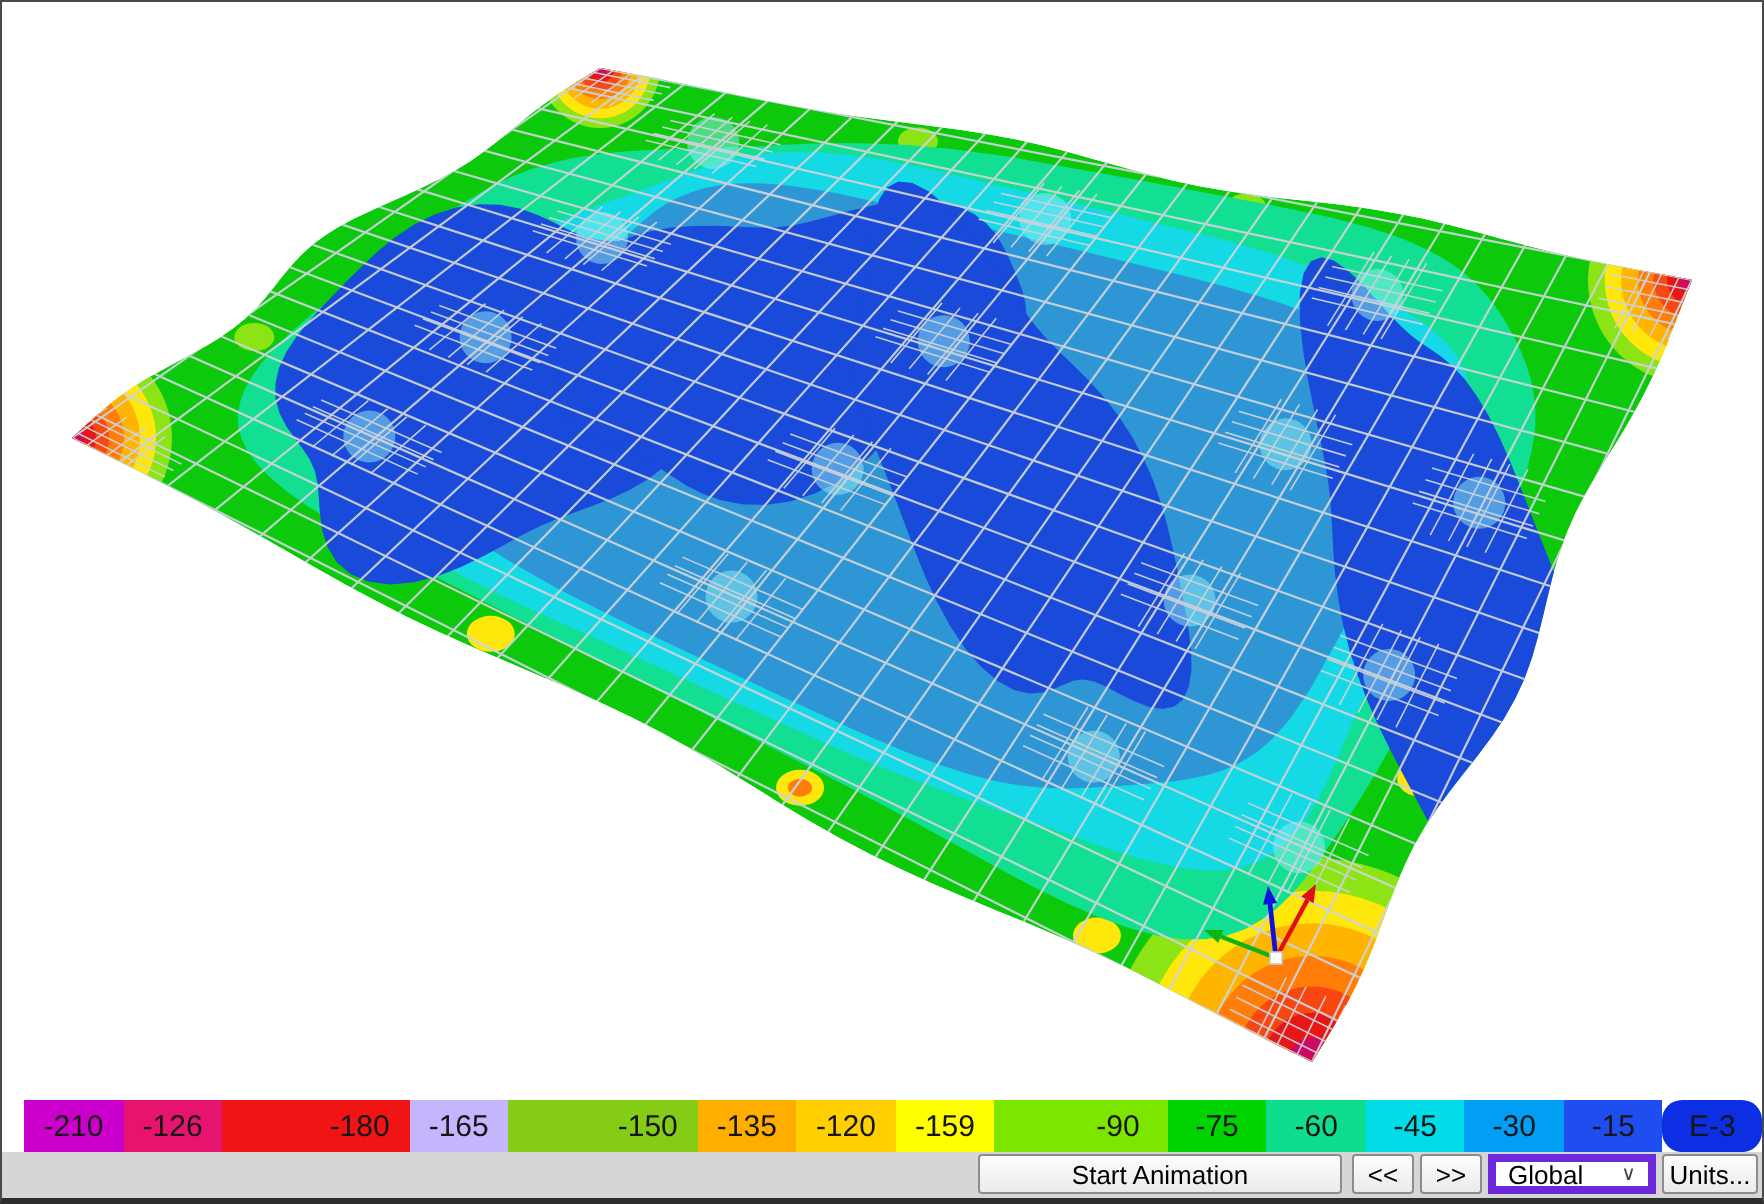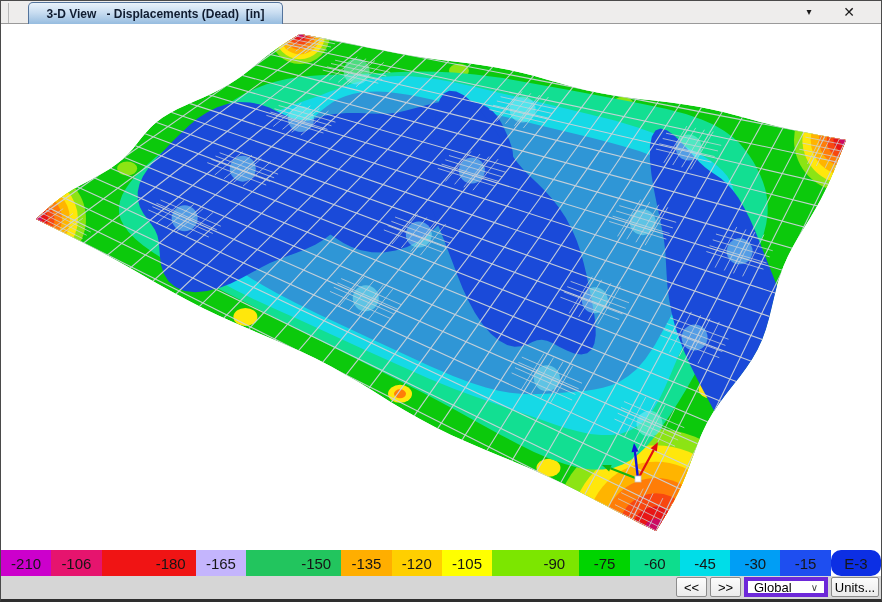--- a/index.html
+++ b/index.html
@@ -25,28 +25,20 @@
   .btn-next{left:709px;width:31px;}
   .combo{position:absolute;top:1px;left:743px;width:84px;height:20px;box-sizing:border-box;border:4px solid #6d28d9;background:#ffffff;display:flex;align-items:center;justify-content:space-between;padding:0 6px;font-size:13px;color:#000;cursor:pointer;}
   .combo .chev{font-size:10px;color:#444;}
   .btn-units{left:830px;width:48px;}
 </style>
 </head>
 <body>
 
 <div class="window">
 
-  <div class="tabbar">
-    <div class="tab-strip-edge"></div>
-    <div class="tab">
-      <span class="tab-label">3-D View   - Displacements (Dead)  [in]</span>
-    </div>
-    <span class="tab-menu">▾</span>
-    <span class="close">✕</span>
-  </div>
 
   <svg id="plot" class="viewport" viewBox="0 23 880 526">
       <defs>
         <clipPath id="slabclip">
           <path d="M35.0,218.0L40.6,212.9L46.2,207.8L52.0,202.8L58.0,197.9L64.6,193.3L71.5,188.8L78.9,184.6L86.6,180.4L94.3,176.3L101.8,172.1L109.0,167.7L115.6,163.1L121.6,158.2L127.0,153.1L131.8,147.7L136.2,142.3L140.5,136.8L145.0,131.4L149.8,126.3L155.3,121.3L161.6,116.6L168.6,112.3L176.4,108.1L184.7,104.2L193.5,100.3L202.3,96.4L210.9,92.4L219.2,88.3L227.0,84.0L234.1,79.6L240.8,74.9L246.9,70.2L252.8,65.4L258.7,60.6L264.6,55.8L270.8,51.1L277.4,46.5L284.3,41.9L291.6,37.5L299.0,33.0L312.9,35.5L326.6,38.0L340.2,40.7L353.7,43.5L367.1,46.4L380.6,49.1L394.3,51.8L408.1,54.3L422.3,56.5L436.6,58.4L451.0,60.3L465.5,62.1L479.7,64.0L493.7,66.2L507.3,68.8L520.6,71.8L533.6,75.1L546.4,78.7L559.2,82.3L572.1,85.9L585.2,89.2L598.7,92.1L612.6,94.5L626.7,96.5L641.0,98.2L655.3,99.8L669.6,101.4L683.7,103.4L697.5,105.7L711.0,108.4L724.3,111.6L737.4,115.0L750.5,118.6L763.7,122.1L776.9,125.4L790.4,128.5L803.9,131.2L817.6,133.9L831.3,136.4L845.0,139.0L841.0,148.9L837.1,158.9L833.3,168.9L829.2,178.8L824.7,188.7L819.8,198.5L814.5,208.1L808.8,217.7L802.9,227.2L797.1,236.6L791.6,246.2L786.6,255.9L782.3,265.8L778.7,275.9L775.6,286.2L773.0,296.7L770.5,307.3L767.9,317.8L764.9,328.3L761.2,338.5L756.6,348.4L751.2,358.0L745.0,367.3L738.2,376.4L731.2,385.3L724.2,394.3L717.6,403.3L711.5,412.5L706.0,422.0L701.3,431.7L697.0,441.7L693.2,451.9L689.4,462.1L685.6,472.3L681.4,482.4L676.8,492.2L671.8,501.9L666.3,511.4L660.7,520.7L655.0,530.0L639.4,522.4L623.9,514.6L608.5,506.6L593.1,498.6L577.7,490.6L562.2,482.8L546.5,475.4L530.6,468.2L514.6,461.4L498.3,454.7L482.1,448.0L465.9,441.1L450.0,433.9L434.3,426.3L418.9,418.1L403.9,409.6L389.1,400.7L374.5,391.6L359.9,382.6L345.1,373.9L330.1,365.5L314.7,357.6L298.9,350.1L282.9,342.9L266.6,336.0L250.3,329.0L234.0,322.0L217.9,314.8L202.1,307.2L186.6,299.3L171.4,291.1L156.5,282.7L141.7,274.2L126.8,265.8L111.9,257.5L96.8,249.3L81.6,241.4L66.1,233.5L50.6,225.8Z"></path>
         </clipPath>
       </defs>
       <g clip-path="url(#slabclip)">
         <path d="M35.0,218.0L40.6,212.9L46.2,207.8L52.0,202.8L58.0,197.9L64.6,193.3L71.5,188.8L78.9,184.6L86.6,180.4L94.3,176.3L101.8,172.1L109.0,167.7L115.6,163.1L121.6,158.2L127.0,153.1L131.8,147.7L136.2,142.3L140.5,136.8L145.0,131.4L149.8,126.3L155.3,121.3L161.6,116.6L168.6,112.3L176.4,108.1L184.7,104.2L193.5,100.3L202.3,96.4L210.9,92.4L219.2,88.3L227.0,84.0L234.1,79.6L240.8,74.9L246.9,70.2L252.8,65.4L258.7,60.6L264.6,55.8L270.8,51.1L277.4,46.5L284.3,41.9L291.6,37.5L299.0,33.0L312.9,35.5L326.6,38.0L340.2,40.7L353.7,43.5L367.1,46.4L380.6,49.1L394.3,51.8L408.1,54.3L422.3,56.5L436.6,58.4L451.0,60.3L465.5,62.1L479.7,64.0L493.7,66.2L507.3,68.8L520.6,71.8L533.6,75.1L546.4,78.7L559.2,82.3L572.1,85.9L585.2,89.2L598.7,92.1L612.6,94.5L626.7,96.5L641.0,98.2L655.3,99.8L669.6,101.4L683.7,103.4L697.5,105.7L711.0,108.4L724.3,111.6L737.4,115.0L750.5,118.6L763.7,122.1L776.9,125.4L790.4,128.5L803.9,131.2L817.6,133.9L831.3,136.4L845.0,139.0L841.0,148.9L837.1,158.9L833.3,168.9L829.2,178.8L824.7,188.7L819.8,198.5L814.5,208.1L808.8,217.7L802.9,227.2L797.1,236.6L791.6,246.2L786.6,255.9L782.3,265.8L778.7,275.9L775.6,286.2L773.0,296.7L770.5,307.3L767.9,317.8L764.9,328.3L761.2,338.5L756.6,348.4L751.2,358.0L745.0,367.3L738.2,376.4L731.2,385.3L724.2,394.3L717.6,403.3L711.5,412.5L706.0,422.0L701.3,431.7L697.0,441.7L693.2,451.9L689.4,462.1L685.6,472.3L681.4,482.4L676.8,492.2L671.8,501.9L666.3,511.4L660.7,520.7L655.0,530.0L639.4,522.4L623.9,514.6L608.5,506.6L593.1,498.6L577.7,490.6L562.2,482.8L546.5,475.4L530.6,468.2L514.6,461.4L498.3,454.7L482.1,448.0L465.9,441.1L450.0,433.9L434.3,426.3L418.9,418.1L403.9,409.6L389.1,400.7L374.5,391.6L359.9,382.6L345.1,373.9L330.1,365.5L314.7,357.6L298.9,350.1L282.9,342.9L266.6,336.0L250.3,329.0L234.0,322.0L217.9,314.8L202.1,307.2L186.6,299.3L171.4,291.1L156.5,282.7L141.7,274.2L126.8,265.8L111.9,257.5L96.8,249.3L81.6,241.4L66.1,233.5L50.6,225.8Z" fill="#0cc90c"></path>
         <circle cx="35" cy="218" r="50" fill="#8ce414"></circle>
@@ -315,43 +307,43 @@
         <polygon points="601,464 610.656603957914,464 608.1194801298294,470.5240327007891" fill="#10b410"></polygon>
         <line x1="637" y1="478" x2="633.9938837346737" y2="450.9449536120626" stroke="#1212dc" stroke-width="2.4"></line>
         <polygon points="633,442 637.4724768060313,450.55844327080064 630.515290663316,451.33146395332454" fill="#1212dc"></polygon>
         <line x1="637" y1="478" x2="652.7203466907107" y2="448.91735862218513" stroke="#e01010" stroke-width="2.2"></line>
         <polygon points="657,441 655.7993194882272,450.5816682424643 649.6413738931942,447.253049001906" fill="#e01010"></polygon>
         <rect x="634" y="475" width="6" height="6" fill="#ffffff" stroke="#c8c8c8" stroke-width="0.8"></rect>
       </g>
     </svg>
 
   <div class="legend" id="legend">
-      <div class="lcell" style="background: rgb(204, 0, 204);">
+      <div class="lcell" style="background: rgb(204, 0, 204); margin-left: 11px;">
         <span>-210</span>
       </div>
       <div class="lcell" style="background: rgb(230, 20, 110);">
-        <span>-106</span>
+        <span>-126</span>
       </div>
       <div class="lcell" style="background: rgb(240, 20, 20); padding-left: 44px;">
         <span>-180</span>
       </div>
       <div class="lcell" style="background: #c4b5fd;">
         <span>-165</span>
       </div>
-      <div class="lcell" style="background: #22c55e; padding-left: 45px;">
+      <div class="lcell" style="background: #84cc16; padding-left: 45px;">
         <span>-150</span>
       </div>
       <div class="lcell" style="background: rgb(255, 174, 0);">
         <span>-135</span>
       </div>
       <div class="lcell" style="background: rgb(255, 207, 0);">
         <span>-120</span>
       </div>
       <div class="lcell" style="background: rgb(255, 255, 0);">
-        <span>-105</span>
+        <span>-159</span>
       </div>
       <div class="lcell" style="background: rgb(124, 230, 0); padding-left: 37px;">
         <span>-90</span>
       </div>
       <div class="lcell" style="background: rgb(0, 212, 0);">
         <span>-75</span>
       </div>
       <div class="lcell" style="background: rgb(13, 221, 141);">
         <span>-60</span>
       </div>
@@ -363,20 +355,21 @@
       </div>
       <div class="lcell" style="background: rgb(30, 78, 240);">
         <span>-15</span>
       </div>
       <div class="lcell" style="background: rgb(12, 47, 228); border-radius: 10px;">
         <span>E-3</span>
       </div>
     </div>
 
   <div class="controlbar">
+    <button class="btn btn-start">Start Animation</button>
     <button class="btn btn-prev">&lt;&lt;</button>
     <button class="btn btn-next">&gt;&gt;</button>
     <div class="combo">
       <span>Global</span>
       <span class="chev">∨</span>
     </div>
     <button class="btn btn-units">Units...</button>
   </div>
 
 </div>

